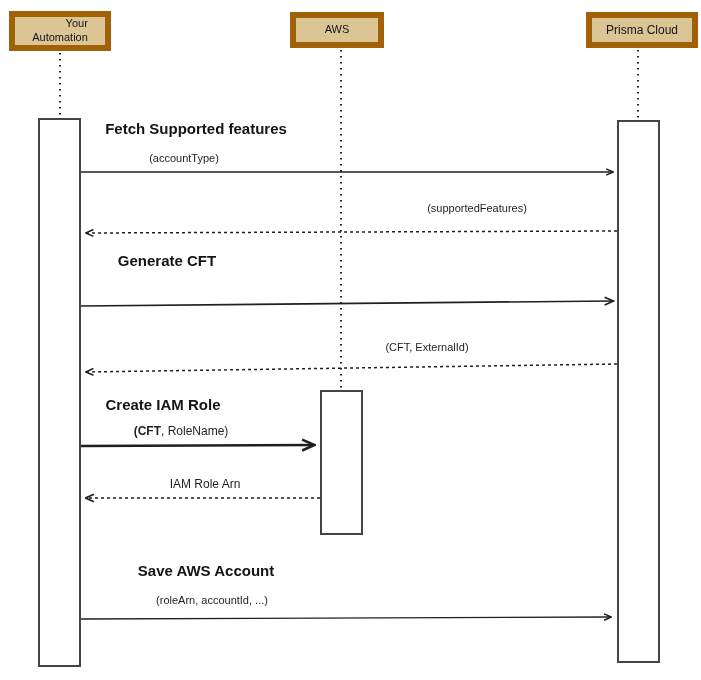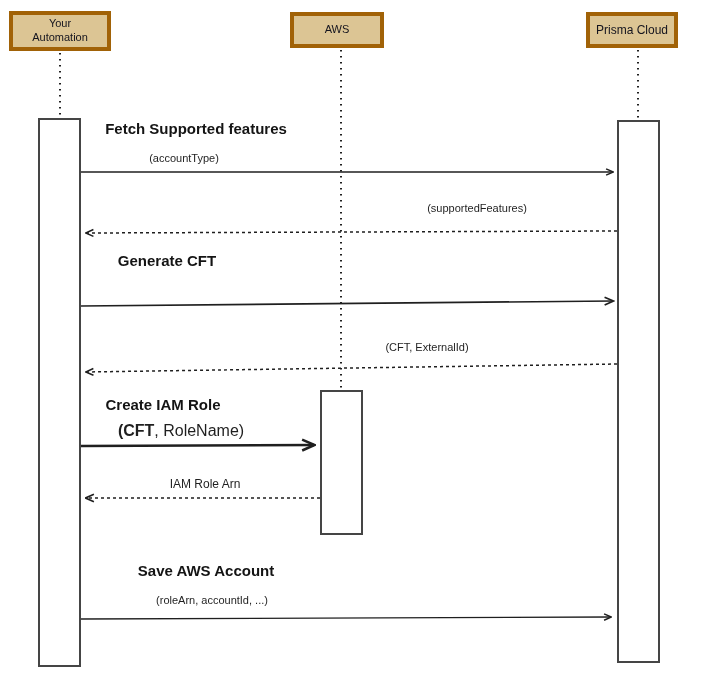--- a/index.html
+++ b/index.html
@@ -6,24 +6,24 @@
   #canvas{
     position:relative;
     width:701px;height:680px;
     background:#ffffff;
     font-family:"Liberation Sans", sans-serif;
     overflow:hidden;
   }
   .actor-box{
     position:absolute;
     background:#dcc594;
-    border:4px solid #a16207;
+    border:6px solid #a16207;
     display:flex;align-items:center;justify-content:center;
     box-sizing:border-box;
-    text-align:center;
+    text-align:right;
   }
   .actor-label{
     font-size:11px;
     color:#14141e;
     line-height:1.25;
     white-space:pre-line;
   }
   .activation-bar{
     position:absolute;
     background:#ffffff;
@@ -32,42 +32,42 @@
   }
   .label{
     position:absolute;
     transform:translate(-50%,-50%);
     white-space:nowrap;
     color:#1c1c1c;
     text-align:center;
   }
   .msg-title{font-size:15px;font-weight:700;color:#141414;}
   .msg-params{font-size:11px;color:#1f1f1f;}
-  .msg-params-small{font-size:16px;color:#1f1f1f;}
+  .msg-params-small{font-size:12px;color:#1f1f1f;}
   .msg-params-small .bold{font-weight:700;}
   #wires{
     position:absolute;left:0;top:0;
     pointer-events:none;
   }
 </style>
 </head>
 <body>
 
 <div id="canvas">
 
   <div class="actor-box" style="left:9px;top:11px;width:102px;height:40px;">
     <span class="actor-label">Your
 Automation</span>
   </div>
 
   <div class="actor-box" style="left:290px;top:12px;width:94px;height:36px;">
     <span class="actor-label">AWS</span>
   </div>
 
-  <div class="actor-box" style="left:586px;top:12px;width:92px;height:36px;">
+  <div class="actor-box" style="left:586px;top:12px;width:112px;height:36px;">
     <span class="actor-label" style="font-size:12px;">Prisma Cloud</span>
   </div>
 
   <div class="activation-bar" style="left:38px;top:118px;width:43px;height:549px;"></div>
   <div class="activation-bar" style="left:320px;top:390px;width:43px;height:145px;"></div>
   <div class="activation-bar" style="left:617px;top:120px;width:43px;height:543px;"></div>
 
   <div class="label msg-title" style="left:196px;top:128px;">Fetch Supported features</div>
   <div class="label msg-params" style="left:184px;top:158px;">(accountType)</div>
 

